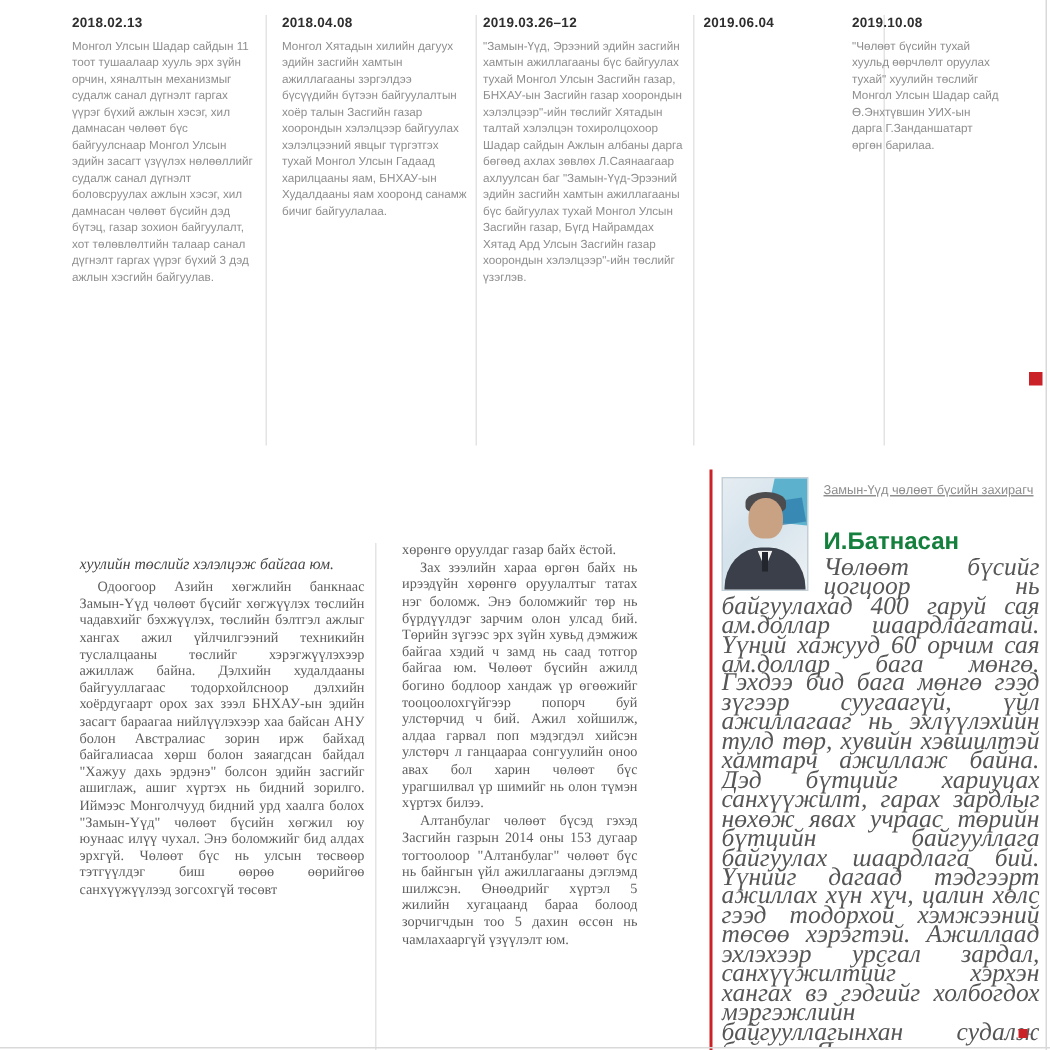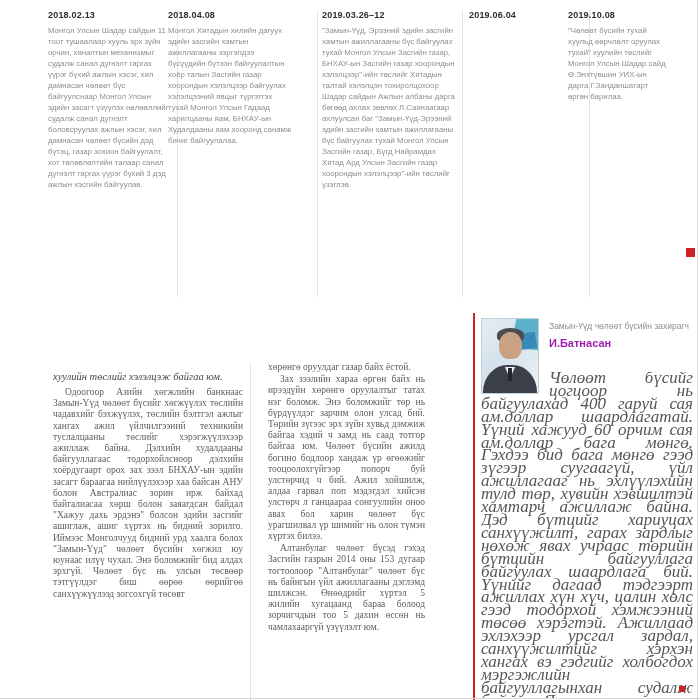--- a/index.html
+++ b/index.html
@@ -33,22 +33,22 @@
   .hair{position:absolute;left:15px;top:9px;width:27px;height:14px;background:#4c4c4e;
         border-radius:50% 50% 30% 30%;}
   .face{position:absolute;left:17px;top:13px;width:23px;height:27px;background:#c9a183;
         border-radius:48% 48% 42% 42%;}
   .suit{position:absolute;left:1px;bottom:-2px;width:54px;height:30px;background:#3a3f49;
         border-radius:45% 45% 0 0/90% 90% 0 0;}
   .shirt{position:absolute;left:23px;bottom:14px;width:10px;height:12px;background:#f2f2f0;
          clip-path:polygon(0 0,100% 0,50% 100%);}
   .tie{position:absolute;left:26px;bottom:12px;width:4px;height:13px;background:#23262c;}
   .caption{position:absolute;left:549px;top:321px;width:146px;}
-  .cap-role{font-size:8.5px;line-height:11.5px;color:#8e8e8e;}
-  .cap-name{font-size:11px;font-weight:bold;color:#a21caf;margin-top:4px;}
+  .cap-role{font-size:8.5px;line-height:11.5px;color:#8e8e8e;text-decoration:underline;}
+  .cap-name{font-size:16px;font-weight:bold;color:#15803d;margin-top:20px;}
   .quote{position:absolute;left:481px;top:372px;width:212px;height:326px;overflow:hidden;
          font-family:"Liberation Serif",serif;font-style:italic;font-size:17px;
          line-height:12.9px;color:#565656;text-align:justify;}
   .quote .wrap-spacer{float:left;width:68px;height:22px;}
   .marker{position:absolute;background:#cb2227;}
   .marker-top{left:686px;top:248px;width:9px;height:9px;}
   .marker-end{left:679px;top:686px;width:6px;height:6px;}
 </style>
 </head>
 <body>
@@ -57,21 +57,21 @@
 
   <div class="tsep" style="left:177px"></div>
   <div class="tsep" style="left:317px"></div>
   <div class="tsep" style="left:462px"></div>
   <div class="tsep" style="left:589px"></div>
 
   <div class="tcol" style="left:48px;width:124px">
     <div class="tdate">2018.02.13</div>
     <div class="ttext">Монгол Улсын Шадар сайдын 11 тоот тушаалаар хууль эрх зүйн орчин, хяналтын механизмыг судалж санал дүгнэлт гаргах үүрэг бүхий ажлын хэсэг, хил дамнасан чөлөөт бүс байгуулснаар Монгол Улсын эдийн засагт үзүүлэх нөлөөллийг судалж санал дүгнэлт боловсруулах ажлын хэсэг, хил дамнасан чөлөөт бүсийн дэд бүтэц, газар зохион байгуулалт, хот төлөвлөлтийн талаар санал дүгнэлт гаргах үүрэг бүхий 3 дэд ажлын хэсгийн байгуулав.</div>
   </div>
-  <div class="tcol" style="left:168px;width:126px">
+  <div class="tcol" style="left:188px;width:126px">
     <div class="tdate">2018.04.08</div>
     <div class="ttext">Монгол Хятадын хилийн дагуух эдийн засгийн хамтын ажиллагааны зэргэлдээ бүсүүдийн бүтээн байгуулалтын хоёр талын Засгийн газар хоорондын хэлэлцээр байгуулах хэлэлцээний явцыг түргэтгэх тухай Монгол Улсын Гадаад харилцааны яам, БНХАУ-ын Худалдааны яам хооронд санамж бичиг байгуулалаа.</div>
   </div>
   <div class="tcol" style="left:322px;width:134px">
     <div class="tdate">2019.03.26–12</div>
     <div class="ttext">"Замын-Үүд, Эрээний эдийн засгийн хамтын ажиллагааны бүс байгуулах тухай Монгол Улсын Засгийн газар, БНХАУ-ын Засгийн газар хоорондын хэлэлцээр"-ийн төслийг Хятадын талтай хэлэлцэн тохиролцохоор Шадар сайдын Ажлын албаны дарга бөгөөд ахлах зөвлөх Л.Саянаагаар ахлуулсан баг "Замын-Үүд-Эрээний эдийн засгийн хамтын ажиллагааны бүс байгуулах тухай Монгол Улсын Засгийн газар, Бүгд Найрамдах Хятад Ард Улсын Засгийн газар хоорондын хэлэлцээр"-ийн төслийг үзэглэв.</div>
   </div>
   <div class="tcol" style="left:469px;width:118px">
     <div class="tdate">2019.06.04</div>
   </div>

